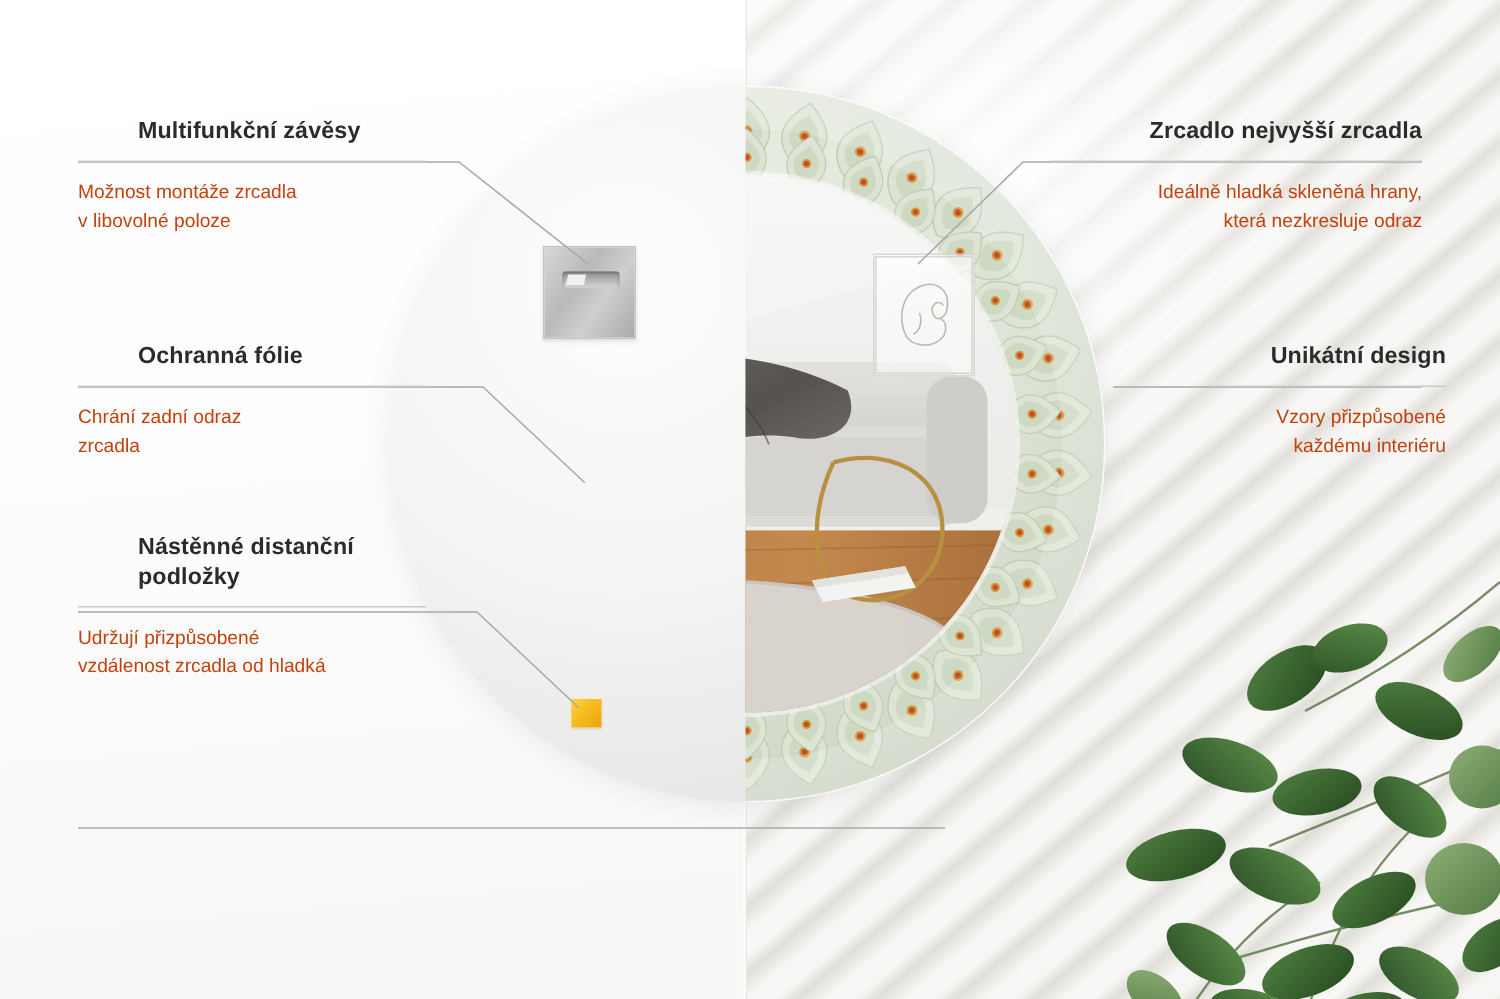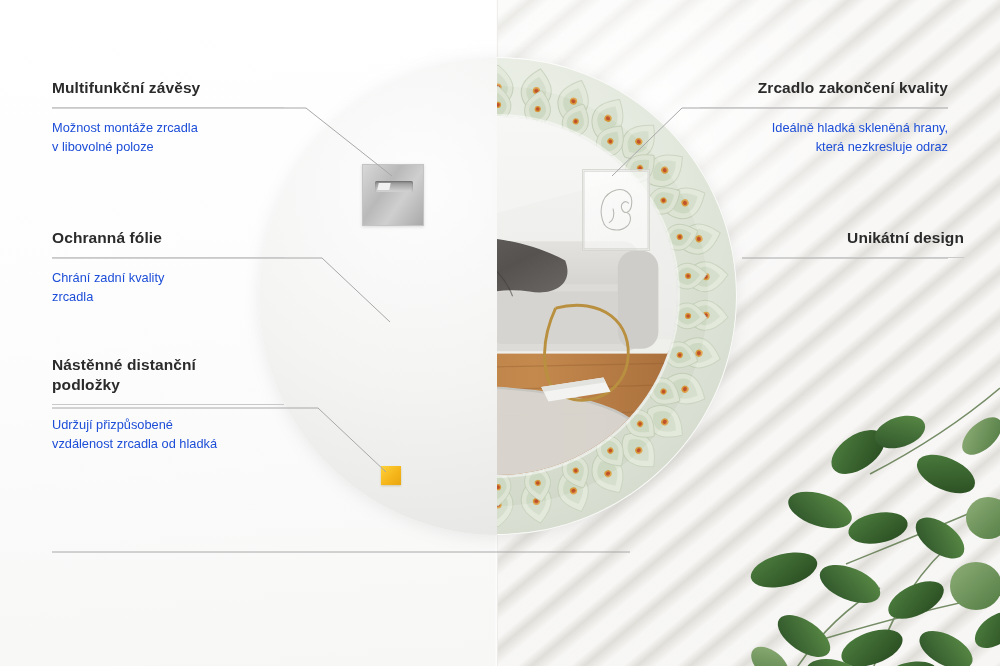--- a/index.html
+++ b/index.html
@@ -107,26 +107,27 @@
 
   
   .leaders { position:absolute; inset:0; pointer-events:none; }
   .leaders svg { width:100%; height:100%; display:block; }
 
   
   .callout { position:absolute; }
   .callout h3 {
     font-size:15.5px; font-weight:bold; color:#2b2b2b; letter-spacing:.1px;
     line-height:1.3;
+    margin-left:40px;
   }
   .callout .rule {
     height:1px; background:#c9c9c9; margin:9px 0 11px 0;
   }
   .callout p {
-    font-size:12.8px; color:#1d4ed8; line-height:1.45; font-weight:400;
+    font-size:12.8px; color:#c2410c; line-height:1.45; font-weight:400;
   }
   .callout.right { text-align:right; }
   .callout.right h3 { color:#2b2b2b; }
 
   .c1 { left:52px; top:78px;  width:232px; }
   .c2 { left:52px; top:228px; width:232px; }
   .c3 { left:52px; top:355px; width:232px; }
   .c4 { left:52px; top:522px; width:232px; }
   .r1 { left:700px; top:78px;  width:248px; }
   .r2 { left:806px; top:228px; width:158px; }
@@ -362,50 +363,54 @@
     <p>
       <span>Možnost montáže zrcadla</span><br>
       <span>v libovolné poloze</span>
     </p>
   </div>
 
   <div class="callout c2">
     <h3>Ochranná fólie</h3>
     <div class="rule"></div>
     <p>
-      <span>Chrání zadní kvality</span><br>
+      <span>Chrání zadní odraz</span><br>
       <span>zrcadla</span>
     </p>
   </div>
 
   <div class="callout c3">
     <h3>
       <span>Nástěnné distanční</span><br>
       <span>podložky</span>
     </h3>
     <div class="rule"></div>
     <p>
       <span>Udržují přizpůsobené</span><br>
       <span>vzdálenost zrcadla od hladká</span>
     </p>
   </div>
 
 
   <div class="callout right r1">
-    <h3>Zrcadlo zakončení kvality</h3>
+    <h3>Zrcadlo nejvyšší zrcadla</h3>
     <div class="rule"></div>
     <p>
       <span>Ideálně hladká skleněná hrany,</span><br>
       <span>která nezkresluje odraz</span>
     </p>
   </div>
 
   <div class="callout right r2">
     <h3>Unikátní design</h3>
     <div class="rule"></div>
+    <p>
+      <span>Vzory přizpůsobené</span><br>
+      <span>každému interiéru</span>
+    </p>
   </div>
 
   <div class="foliage">
     <svg viewBox="0 0 260 300" aria-hidden="true">
       <defs>
         <linearGradient id="lf1" x1="0" y1="0" x2="1" y2="1">
           <stop offset="0%" stop-color="#4e8040"></stop>
             <stop offset="100%" stop-color="#27491f"></stop>
         </linearGradient>
         <linearGradient id="lf2" x1="0" y1="1" x2="1" y2="0">

